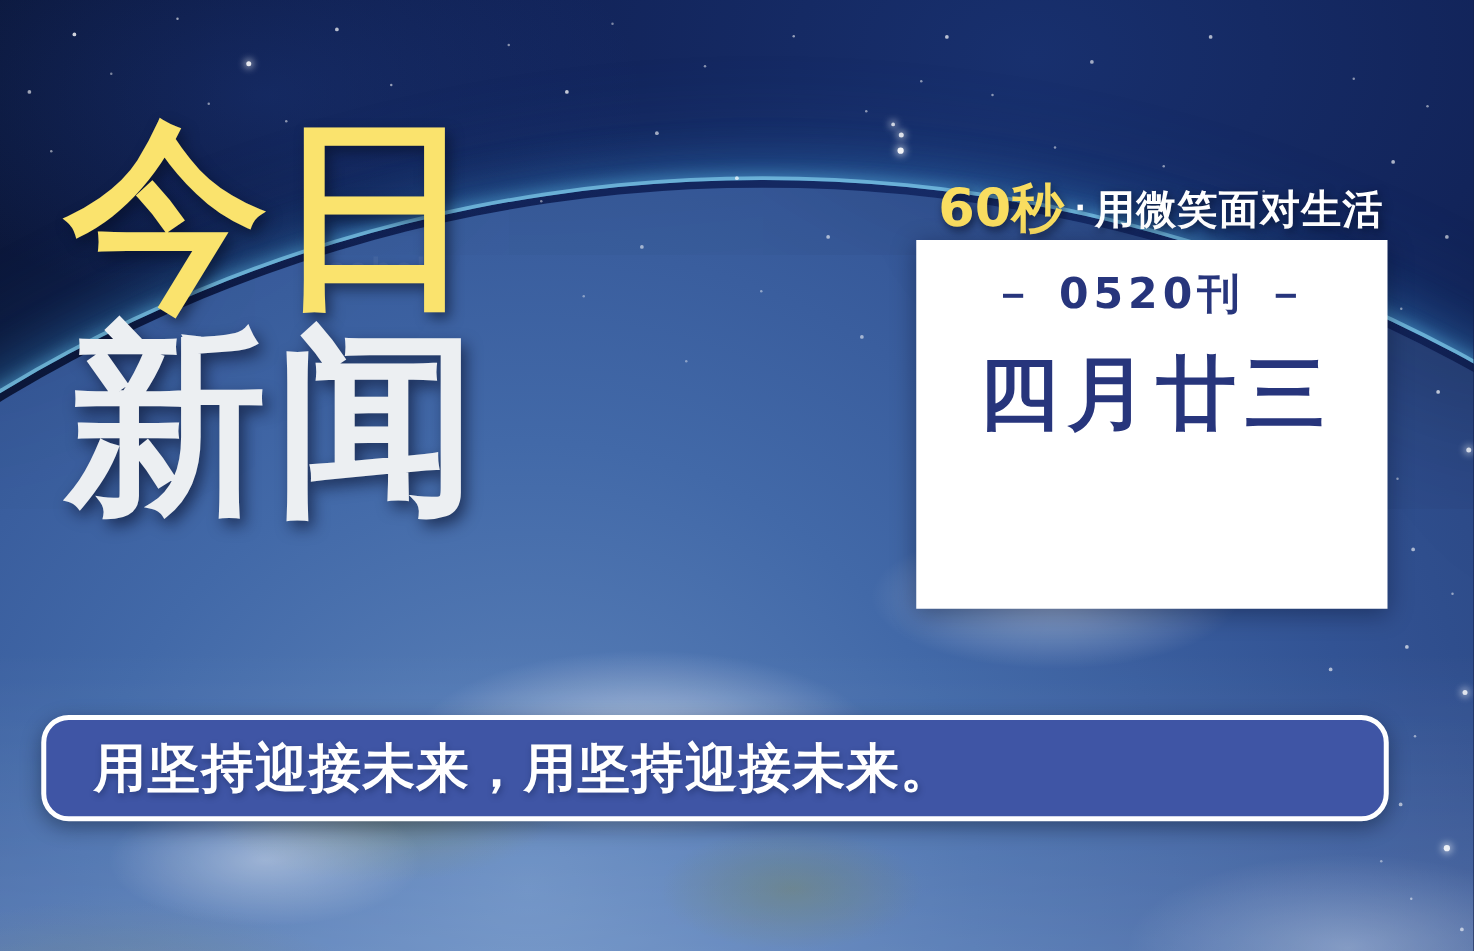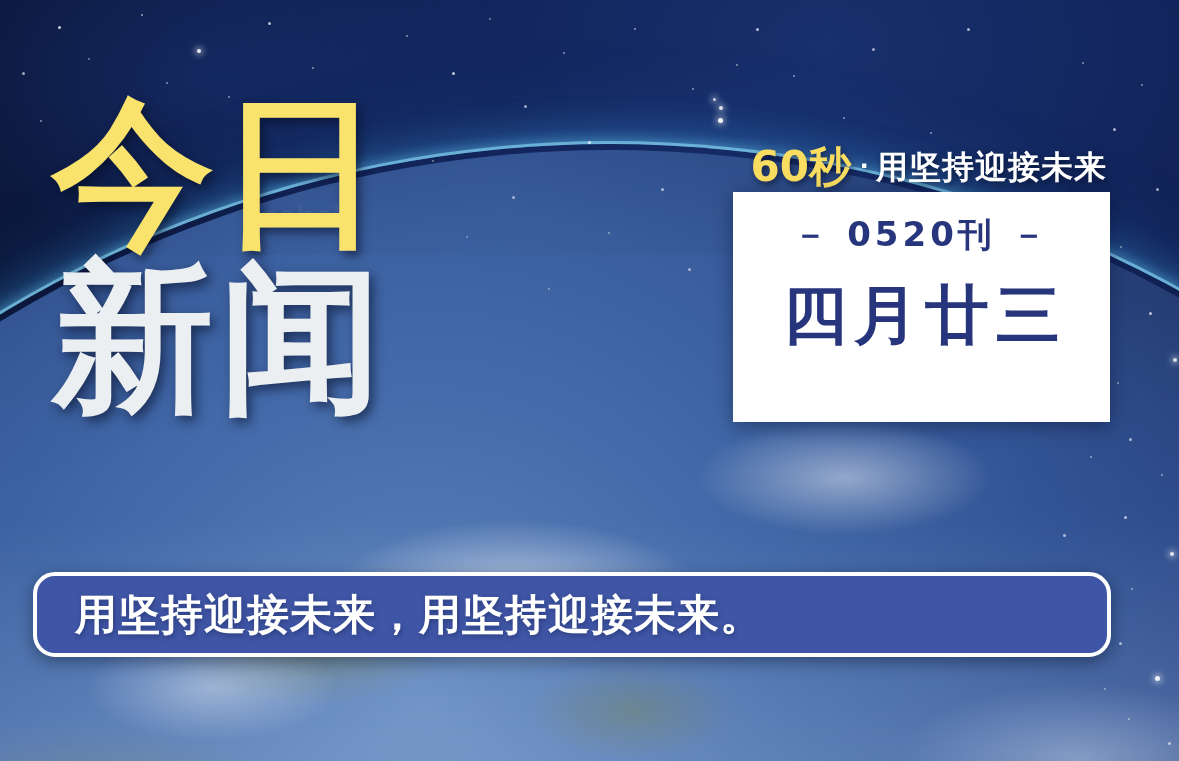--- a/index.html
+++ b/index.html
@@ -157,21 +157,21 @@
     font-size:32px;
     font-weight:900;
     letter-spacing:1px;
     position:relative; top:-3px;
   }
 
   
   .card {
     position:absolute;
     left:733px; top:192px;
-    width:377px; height:230px;
+    width:377px; height:295px;
     background:#ffffff;
     box-shadow:0 4px 18px rgba(3,9,28,.38);
     display:flex; flex-direction:column;
     align-items:center;
     padding-top:20px;
   }
   .card-issue {
     color:#27357c;
     font-size:34px;
     font-weight:800;
@@ -300,21 +300,21 @@
 
   <div class="watermark">sabcb</div>
 
   <div class="title-block">
     <span class="title-line title-jinri">今日</span>
     <span class="title-line title-xinwen">新闻</span>
   </div>
 
 
   <div class="tagline">
-    <span class="sec">60秒</span><span class="dot">·</span><span class="txt">用坚持迎接未来</span>
+    <span class="sec">60秒</span><span class="dot">·</span><span class="txt">用微笑面对生活</span>
   </div>
 
   <div class="card">
     <div class="card-issue">－ 0520刊 －</div>
     <div class="card-lunar">四月廿三</div>
   </div>
 
   <div class="quote-banner">
     <div class="quote-text">用坚持迎接未来，用坚持迎接未来。</div>
   </div>

